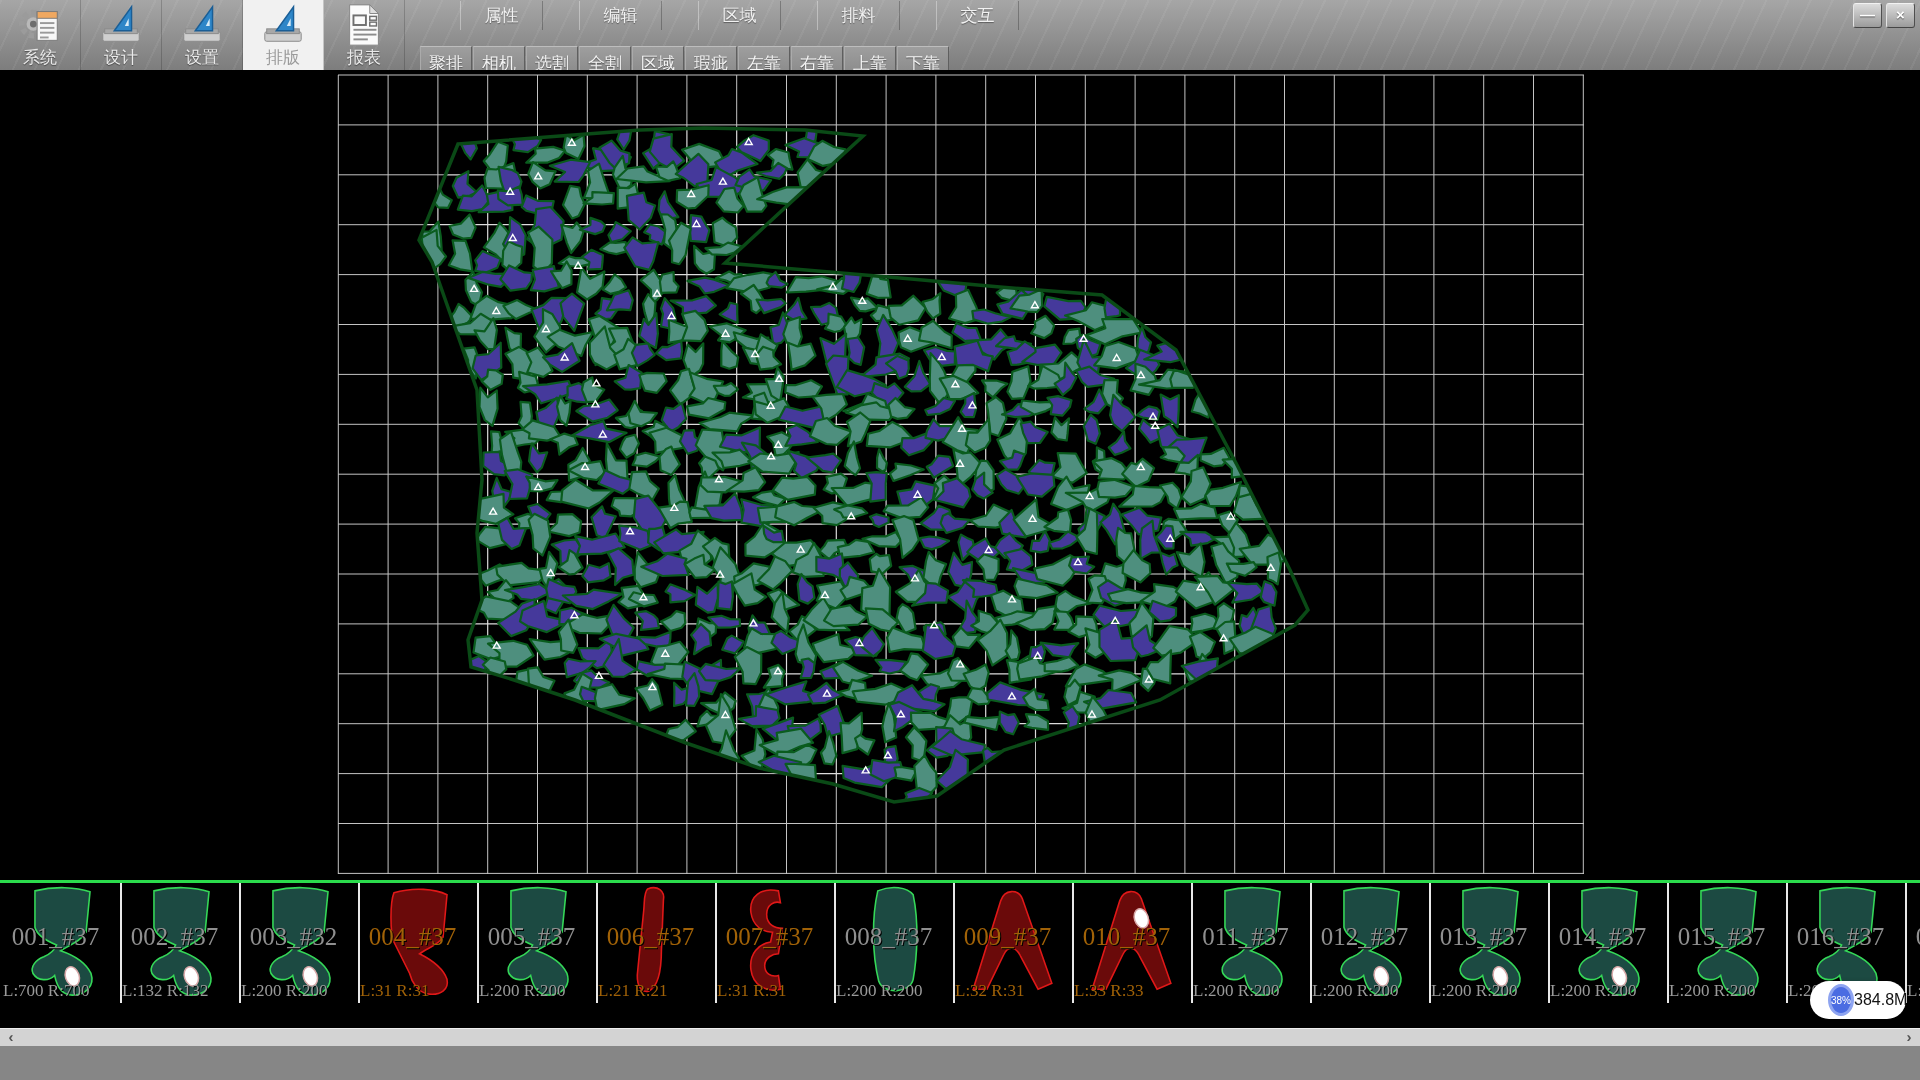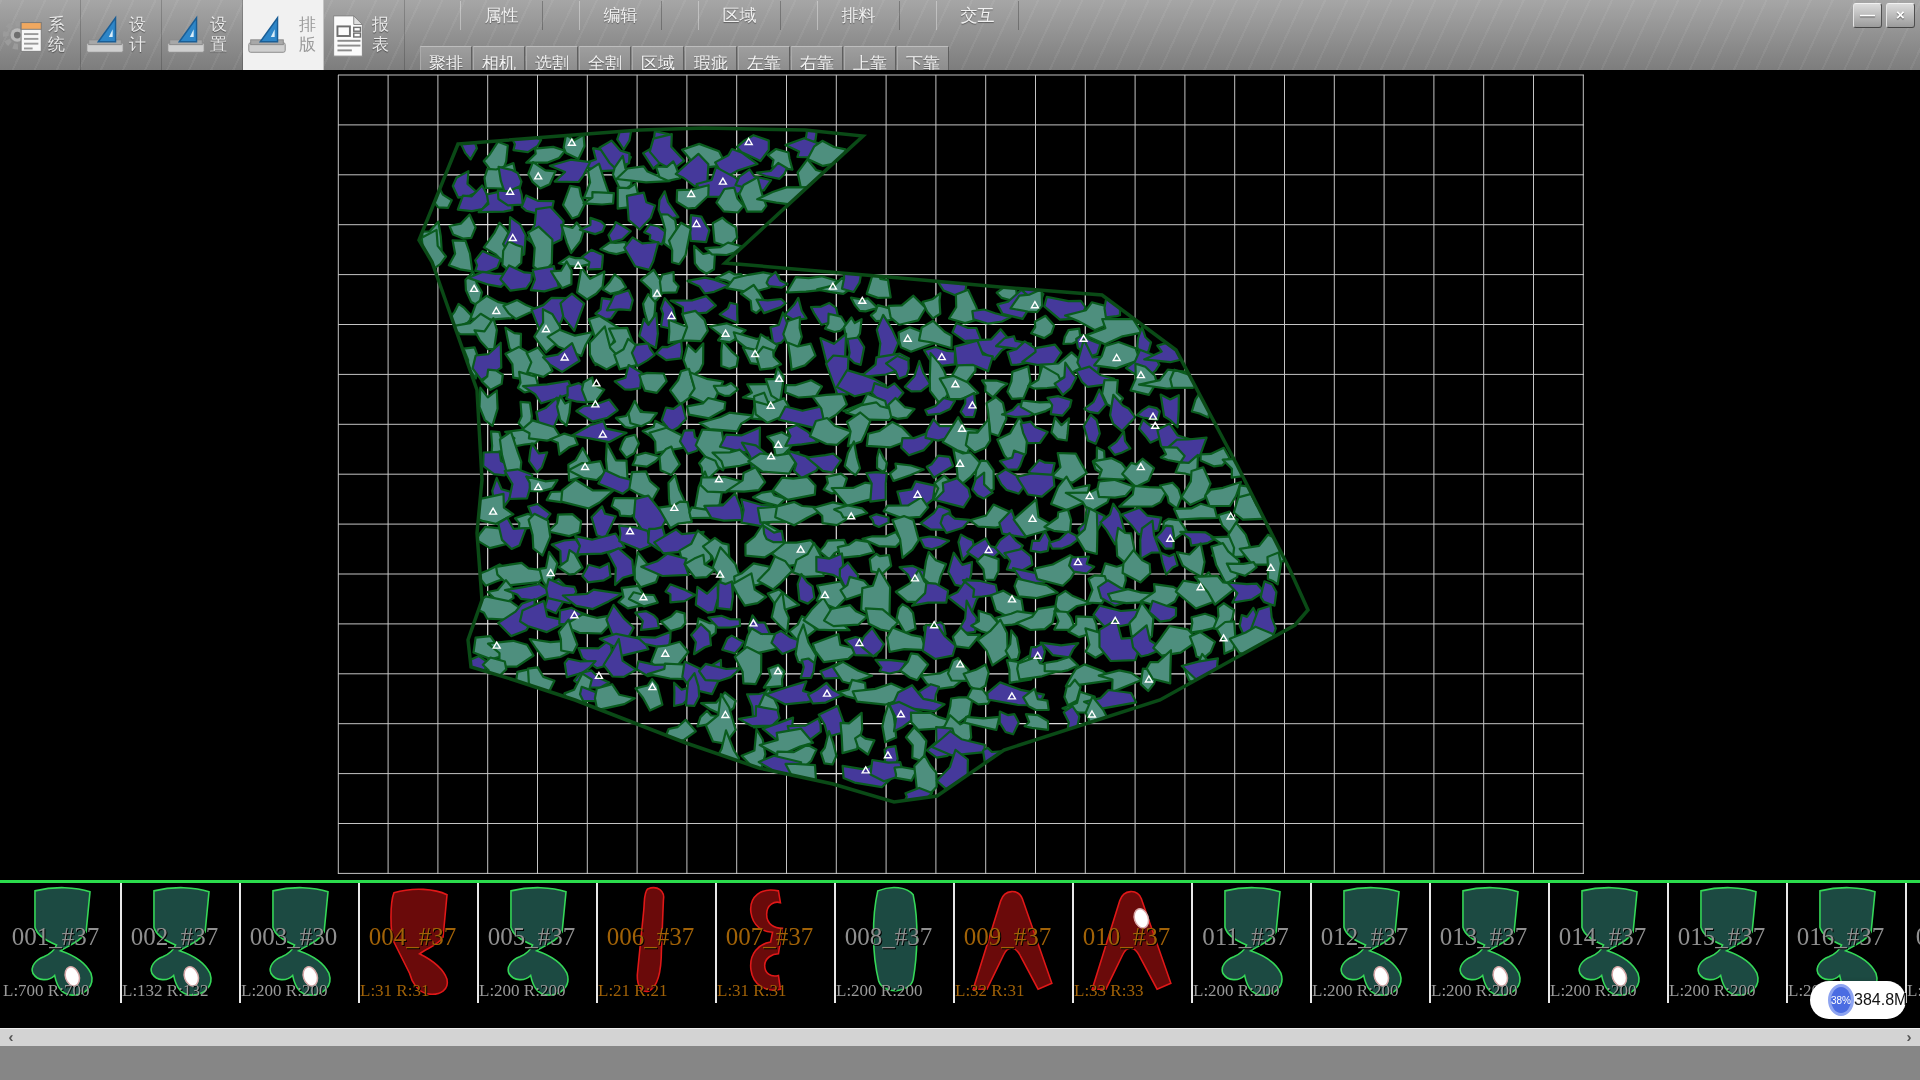--- a/index.html
+++ b/index.html
@@ -7,24 +7,24 @@
        font-family:"Liberation Sans",sans-serif;-webkit-font-smoothing:antialiased;}
 
   
   #titlebar{position:absolute;left:0;top:0;width:1920px;height:70px;
     background:
       repeating-linear-gradient(115deg, rgba(255,255,255,0.06) 0 2px, rgba(0,0,0,0) 2px 20px),
       linear-gradient(#a6a6a6,#7d7d7d);
     border-bottom:1px solid #4a4a4a;}
   #bigbtns{position:absolute;left:0;top:0;height:70px;display:flex;}
   .bigbtn{width:80px;height:70px;position:relative;border-right:1px solid rgba(0,0,0,0.18);
-    display:flex;align-items:center;justify-content:flex-start;cursor:default;}
+    display:flex;flex-direction:column;align-items:center;justify-content:flex-start;cursor:default;}
   .bigbtn .bicon{margin-top:2px;width:48px;height:46px;}
   .bigbtn .blabel{font-size:17px;color:#e9e9e9;text-shadow:0 1px 1px rgba(0,0,0,0.45);line-height:20px;}
-  .bigbtn.active{background:#f1f1f1;gap:8px;}
+  .bigbtn.active{background:#f1f1f1;}
   .bigbtn.active .blabel{color:#9a9a9a;text-shadow:none;}
 
   #menurow{position:absolute;left:424px;top:1px;height:29px;display:flex;}
   .menutab{width:81px;height:29px;display:flex;align-items:center;justify-content:center;
     font-size:17px;color:#f2f2f2;text-shadow:0 1px 1px rgba(0,0,0,0.4);
     border-left:1px solid rgba(255,255,255,0.35);border-right:1px solid rgba(0,0,0,0.25);margin-left:36px;}
   #toolrow{position:absolute;left:420px;top:46px;height:33px;display:flex;}
   .toolbtn{width:50px;height:33px;display:flex;align-items:center;justify-content:center;
     font-size:17px;color:#f4f4f4;text-shadow:0 1px 1px rgba(0,0,0,0.45);
     background:linear-gradient(#9e9e9e,#868686);
@@ -858,21 +858,21 @@
           <ellipse cx="66" cy="95" rx="7" ry="10" transform="rotate(-18 66 95)" fill="#ffffff" stroke="#d8a8a8" stroke-width="1.5"></ellipse>
         </svg>
         <div class="tlabel">002_#37</div>
         <div class="tlr">L:132 R:132</div>
       </div>
       <div class="thumb">
         <svg width="117" height="118" viewBox="0 0 110 120">
           <path d="M28,8 C48,3 70,4 84,9 L80,50 C74,60 63,63 54,69 C66,73 79,80 85,92 C89,104 80,114 66,114 C55,114 50,104 48,94 C42,100 31,100 26,92 C23,85 29,78 37,75 C44,72 48,68 50,63 C40,59 30,53 28,45 Z" fill="#1c4a42" stroke="#35d858" stroke-width="1.6"></path>
           <ellipse cx="66" cy="95" rx="7" ry="10" transform="rotate(-18 66 95)" fill="#ffffff" stroke="#d8a8a8" stroke-width="1.5"></ellipse>
         </svg>
-        <div class="tlabel">003_#30</div>
+        <div class="tlabel">003_#32</div>
         <div class="tlr">L:200 R:200</div>
       </div>
       <div class="thumb greenlbl">
         <svg width="117" height="118" viewBox="0 0 110 120">
           <path d="M30,10 C50,4 72,6 84,12 L80,55 C74,64 64,66 56,72 C68,78 80,86 84,98 C86,108 78,114 66,113 C54,112 48,100 46,92 L30,60 C26,50 26,20 30,10 Z" fill="#6a0a0a" stroke="#e01818" stroke-width="1.6"></path>
         </svg>
         <div class="tlabel">004_#37</div>
         <div class="tlr">L:31 R:31</div>
       </div>
       <div class="thumb">

